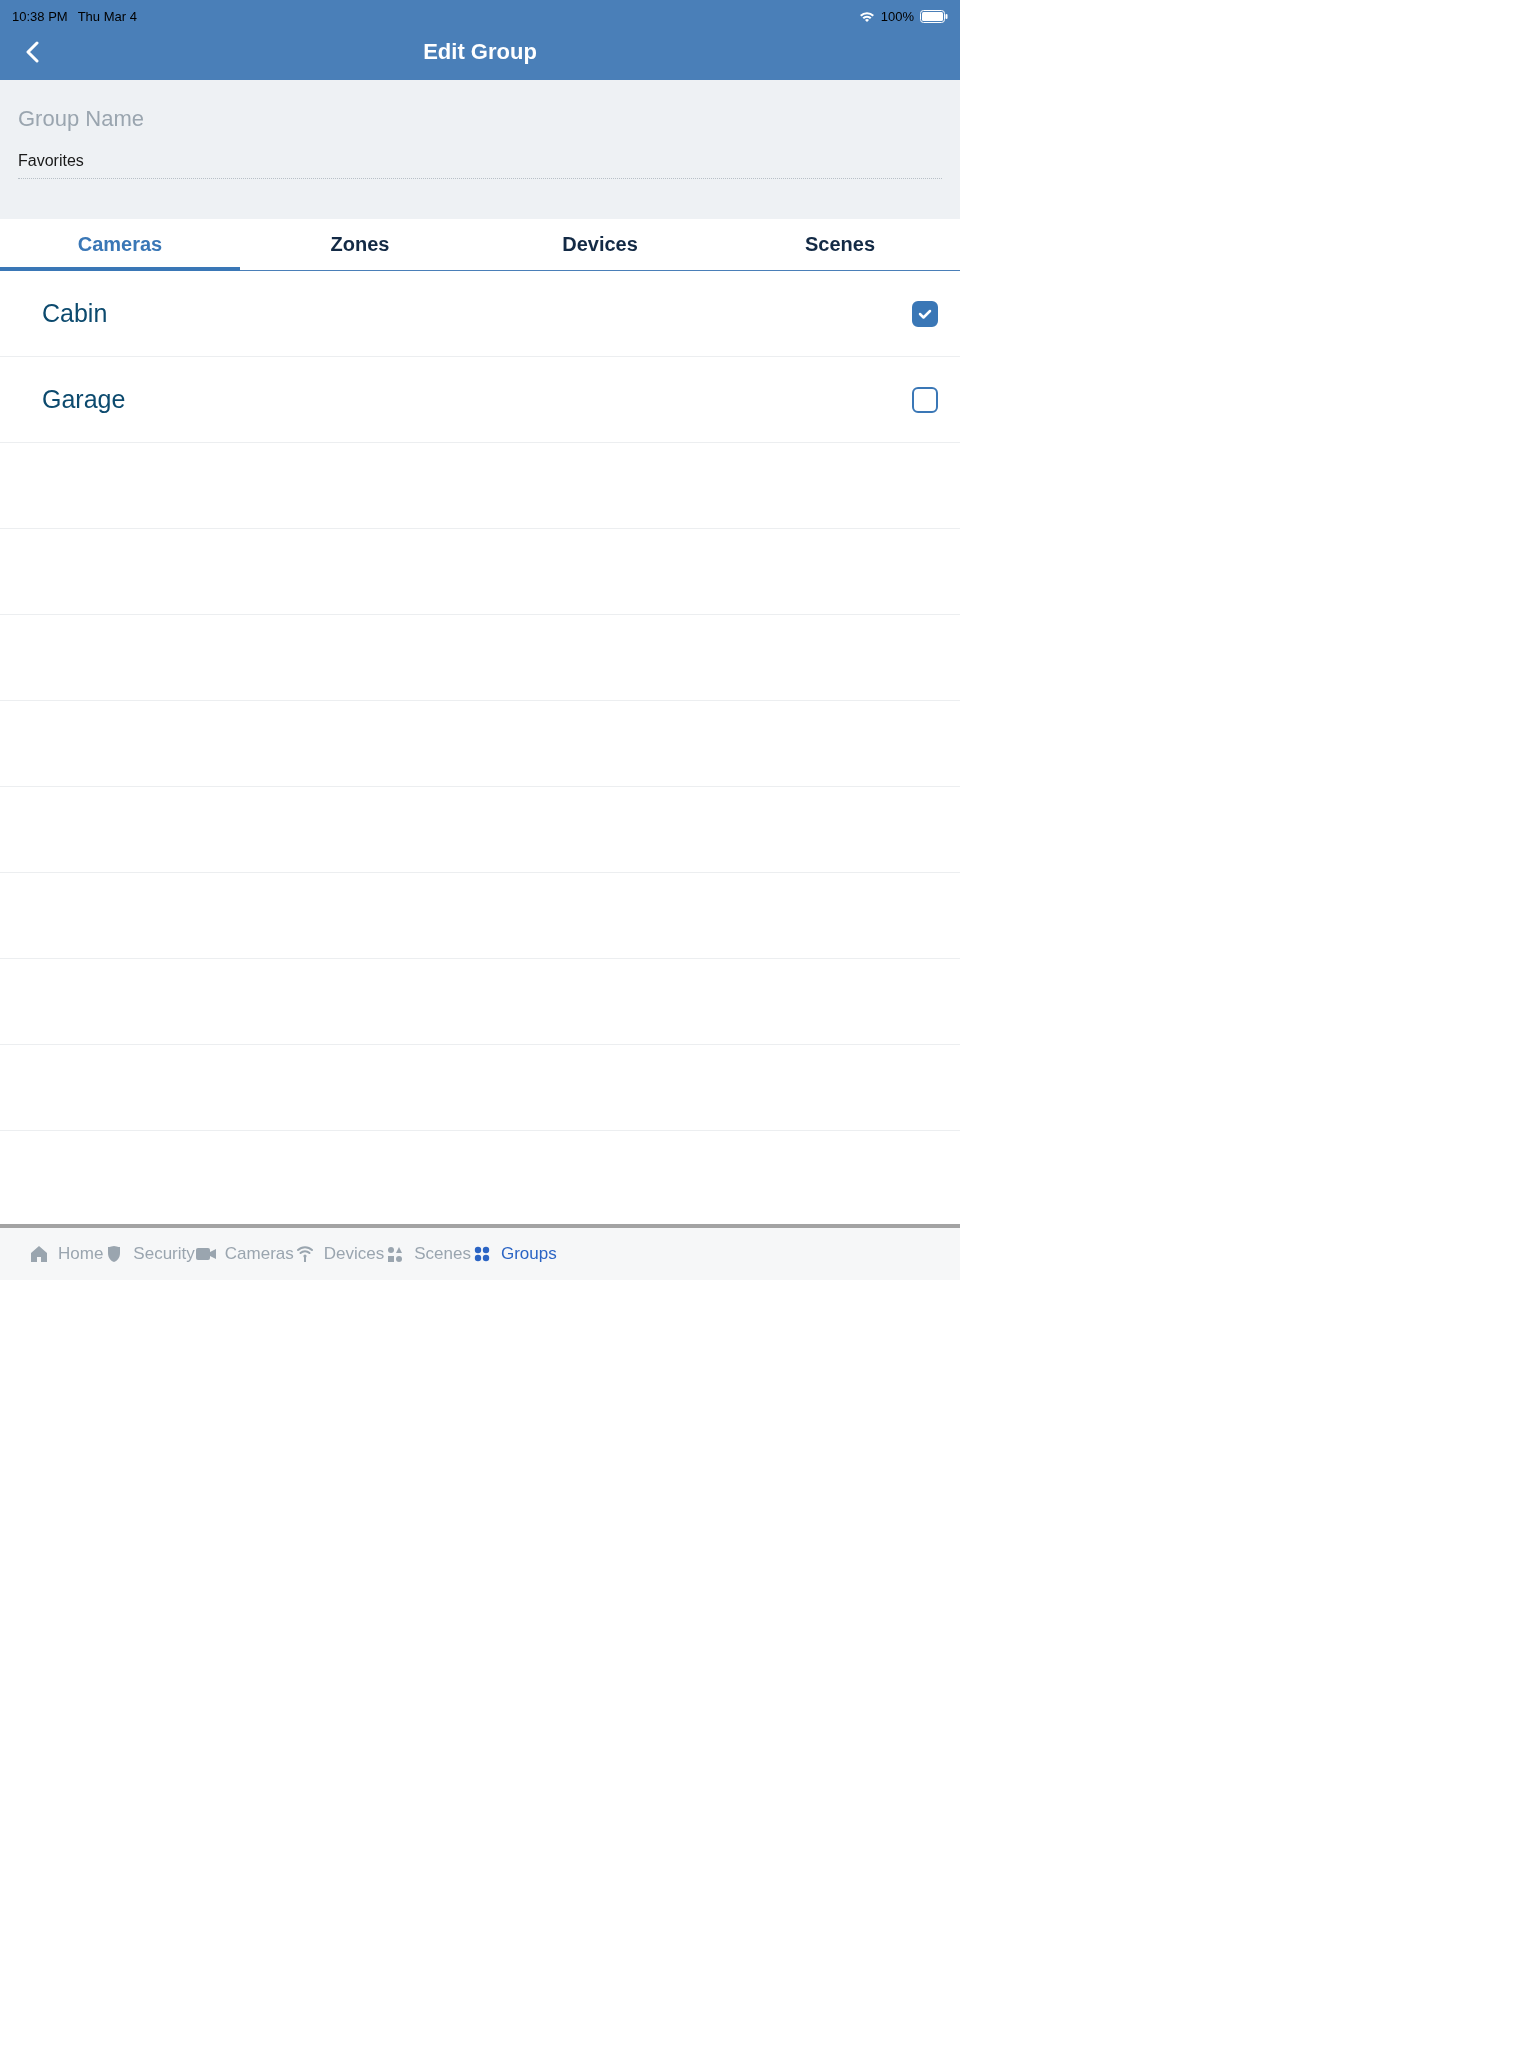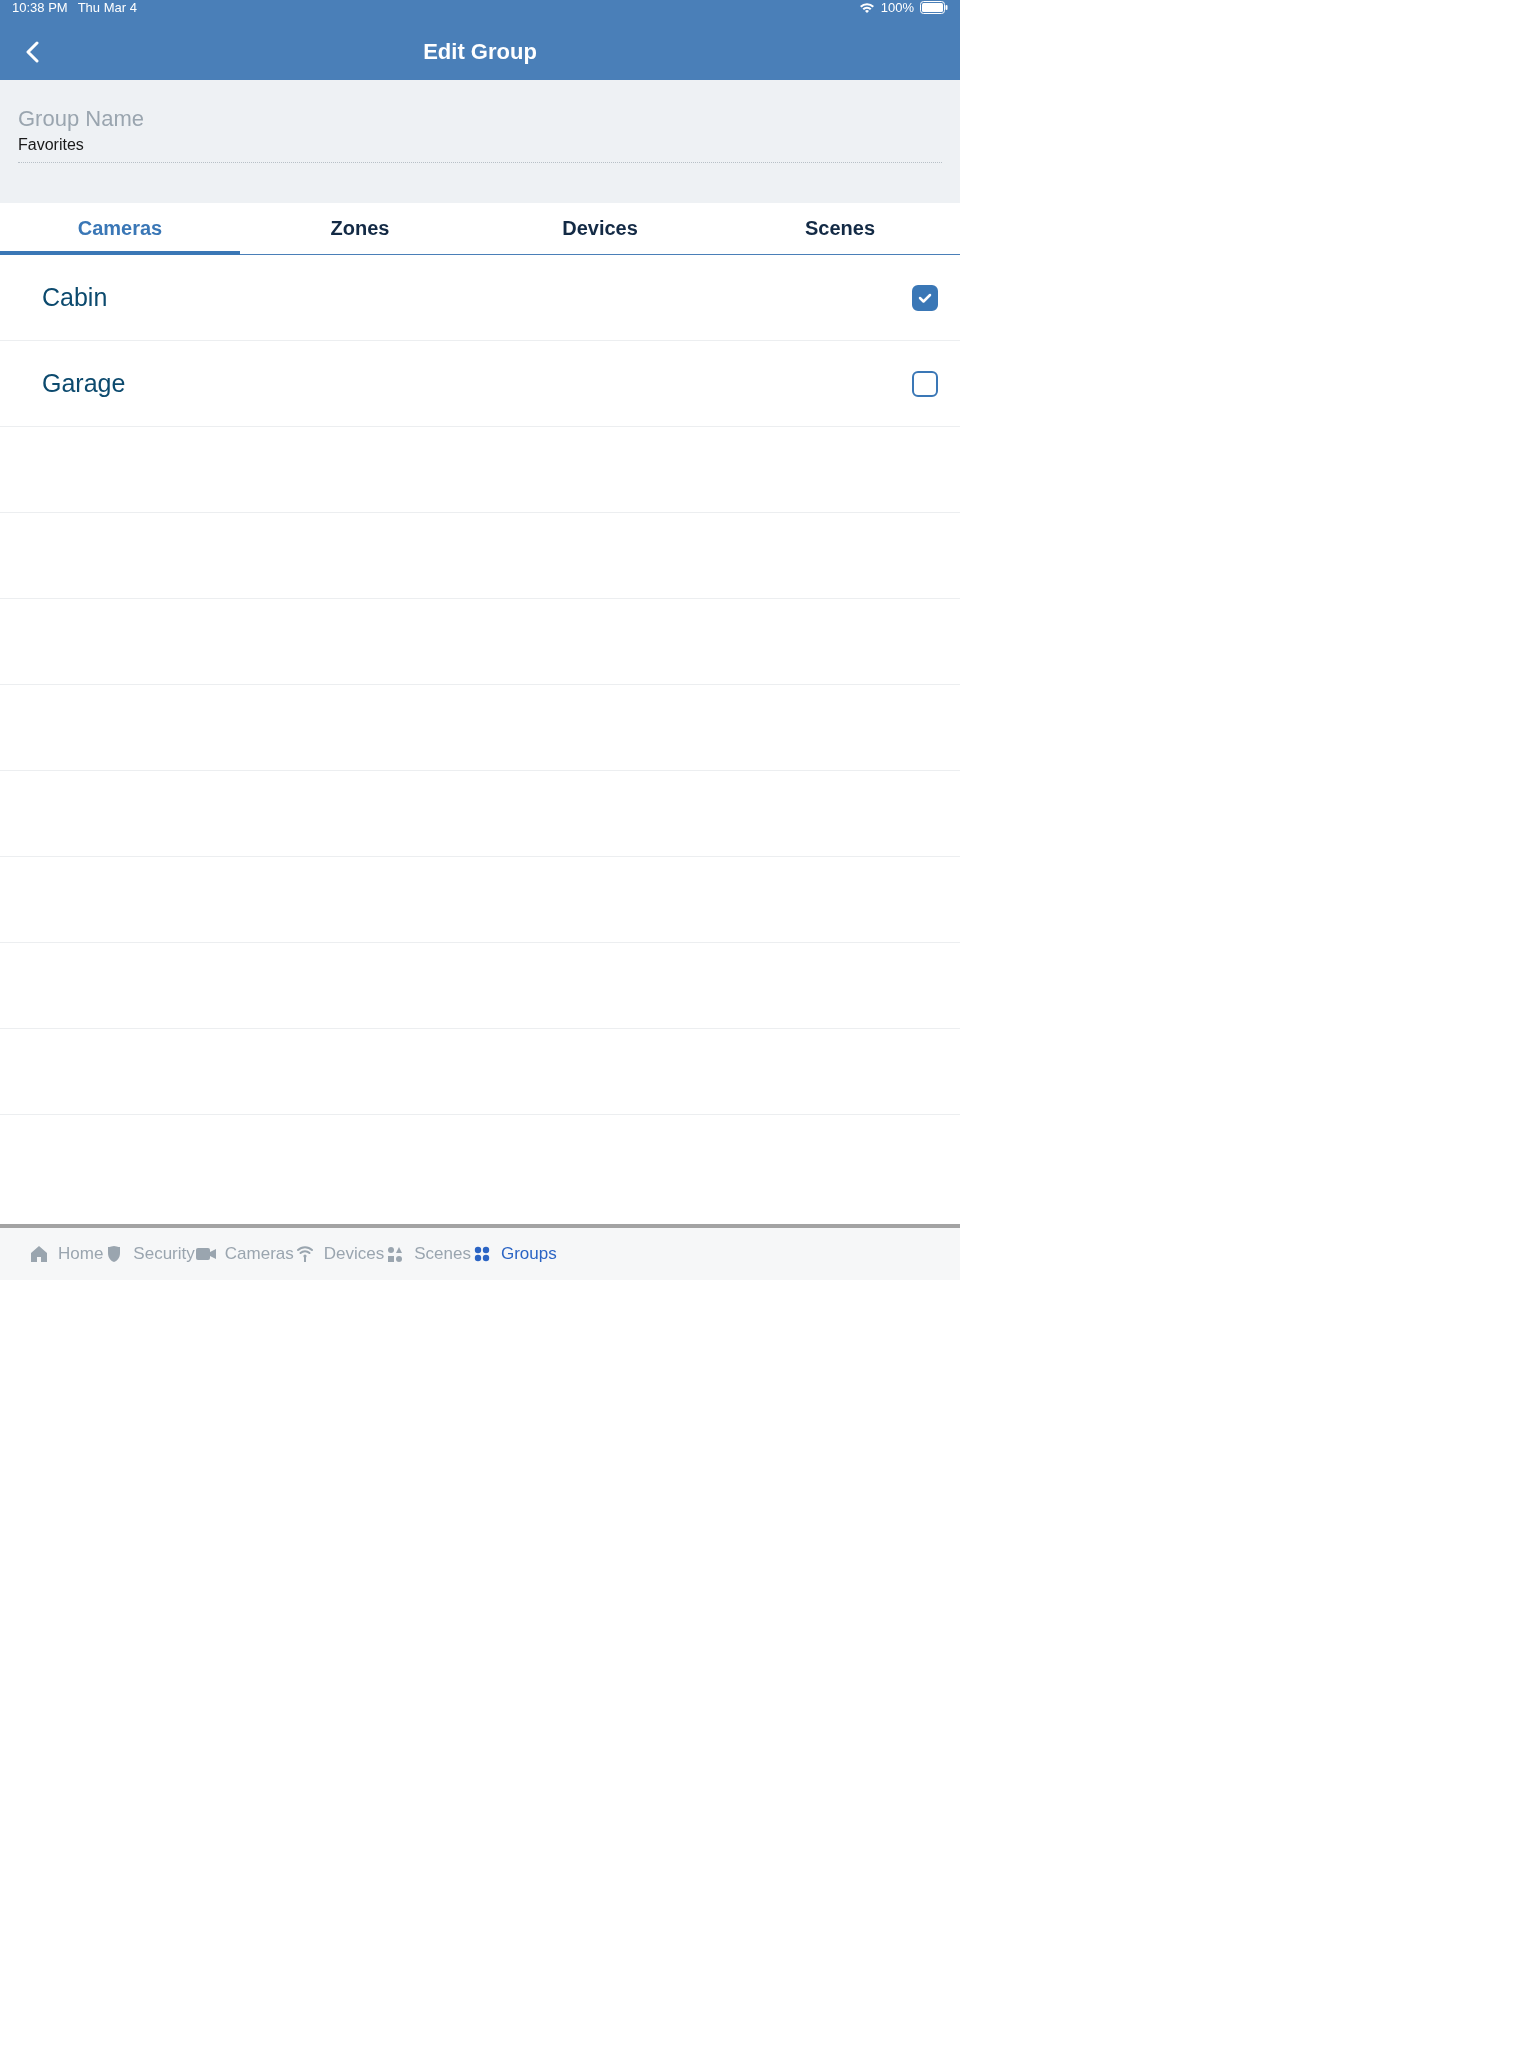--- a/index.html
+++ b/index.html
@@ -2,24 +2,24 @@
 <html><head>
 <meta charset="utf-8">
 <style>
   * { box-sizing: border-box; margin: 0; padding: 0; }
   html, body { width: 100%; height: 100%; font-family: -apple-system, Helvetica, Arial, sans-serif; }
   body { display: flex; flex-direction: column; height: 1280px; width: 960px; background: #ffffff; }
 
   
   .status-bar {
     background: #4a7fb8;
-    color: #ffffff;
+    color: #000000;
     height: 24px;
     display: flex;
-    align-items: flex-start;
+    align-items: flex-end;
     padding: 0 12px;
     font-size: 13px;
     font-weight: 500;
   }
   .status-left { display: flex; gap: 10px; }
   .status-right { margin-left: auto; display: flex; align-items: center; gap: 6px; }
   .wifi-icon svg, .battery-icon svg { display: block; }
 
   
   .nav-header {
@@ -47,21 +47,21 @@
 
   
   .group-name-section {
     background: #eef1f4;
     padding: 26px 18px 40px 18px;
   }
   .field-label {
     color: #9aa5af;
     font-size: 22px;
     font-weight: 400;
-    margin-bottom: 0;
+    margin-bottom: 16px;
   }
   .field-input {
     width: 100%;
     border: none;
     background: transparent;
     font-size: 16px;
     color: #1a1a1a;
     padding: 4px 0 8px 0;
     border-bottom: 1px dotted #b8c0c7;
     outline: none;

